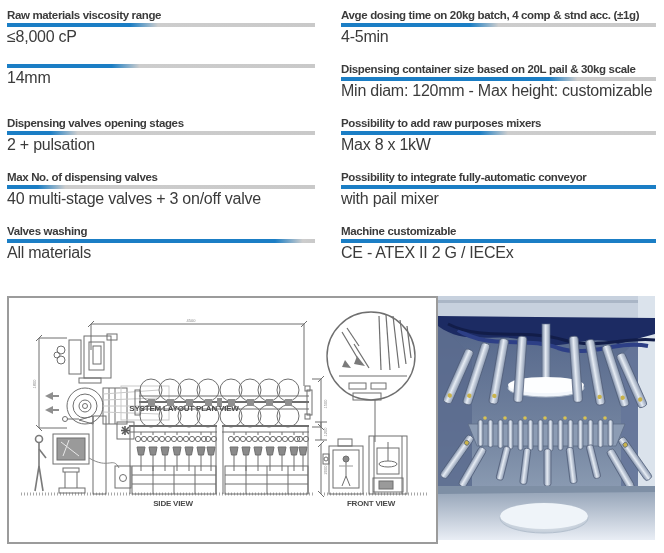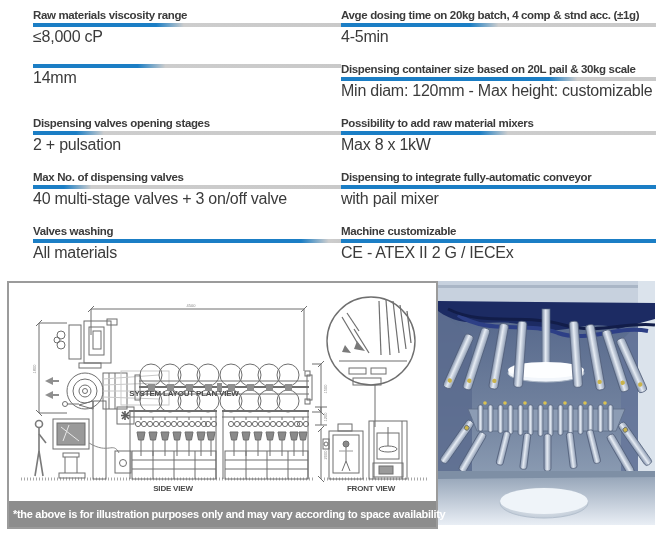--- a/index.html
+++ b/index.html
@@ -2,37 +2,37 @@
 <html><head>
 <meta charset="utf-8">
 <style>
   html,body{margin:0;padding:0;background:#fff;}
   body{
     width:664px;height:553px;overflow:hidden;position:relative;
     font-family:"Liberation Sans", sans-serif;color:#3b3b3b;
     -webkit-font-smoothing:antialiased;
   }
   .specs{
-    display:flex;padding:9px 8px 0 7px;justify-content:flex-end;
+    display:flex;gap:26px;padding:9px 8px 0 7px;
   }
   .spec-col{display:flex;flex-direction:column;}
   .spec-col.left{width:308px;}
   .spec-col.right{width:315px;}
   .spec-item{height:53px;margin-bottom:1px;}
   .spec-label{
     font-size:11.5px;font-weight:700;letter-spacing:-0.35px;
     line-height:13px;white-space:nowrap;color:#3b3b3b;
   }
   .spec-bar{height:4px;margin:1px 0 3px 0;background:#c9c9c9;}
   .spec-value{
     font-size:16px;font-weight:400;letter-spacing:-0.25px;
     line-height:13px;white-space:nowrap;color:#3b3b3b;
   }
   .bottom{
-    position:absolute;left:7px;top:281px;
+    position:absolute;left:7px;top:296px;
     display:flex;align-items:flex-start;
   }
   .drawing-box{
     width:427px;height:244px;border:2px solid #9b9b9b;background:#fff;
     position:relative;
   }
   .drawing-box svg{display:block;}
   .caption-bar{
     position:absolute;left:0;bottom:0;width:427px;height:26px;
     background:#8d8d8d;color:#fff;font-size:11px;font-weight:700;
@@ -87,27 +87,27 @@
     <div class="spec-value">4-5min</div>
   </div>
 
   <div class="spec-item">
     <div class="spec-label">Dispensing container size based on 20L pail &amp; 30kg scale</div>
     <div class="spec-bar" style="background: linear-gradient(90deg, rgb(27, 126, 197) 0%, rgb(27, 126, 197) 66%, rgb(205, 205, 205) 75%, rgb(201, 201, 201) 100%);"></div>
     <div class="spec-value">Min diam: 120mm - Max height: customizable</div>
   </div>
 
   <div class="spec-item">
-    <div class="spec-label">Possibility to add raw material mixers</div>
+    <div class="spec-label">Possibility to add raw purposes mixers</div>
     <div class="spec-bar" style="background: linear-gradient(90deg, rgb(27, 126, 197) 0%, rgb(27, 126, 197) 44%, rgb(205, 205, 205) 53%, rgb(201, 201, 201) 100%);"></div>
     <div class="spec-value">Max 8 x 1kW</div>
   </div>
 
   <div class="spec-item">
-    <div class="spec-label">Dispensing to integrate fully-automatic conveyor</div>
+    <div class="spec-label">Possibility to integrate fully-automatic conveyor</div>
     <div class="spec-bar" style="background: rgb(27, 126, 197);"></div>
     <div class="spec-value">with pail mixer</div>
   </div>
 
   <div class="spec-item">
     <div class="spec-label">Machine customizable</div>
     <div class="spec-bar" style="background: rgb(27, 126, 197);"></div>
     <div class="spec-value">CE - ATEX II 2 G / IECEx</div>
   </div>
 </div>
@@ -433,21 +433,20 @@
       <text class="dim-label" x="27" y="86" text-anchor="middle" transform="rotate(-90 27 86)">1800</text>
       <text class="dim-label" x="318" y="106" text-anchor="middle" transform="rotate(-90 318 106)">1500</text>
       <text class="dim-label" x="318" y="134" text-anchor="middle" transform="rotate(-90 318 134)">1200</text>
       <text class="dim-label" x="318" y="172" text-anchor="middle" transform="rotate(-90 318 172)">2000</text>
 
       <text class="view-label" x="175" y="113" text-anchor="middle">SYSTEM LAYOUT PLAN VIEW</text>
       <text class="view-label" x="164" y="208" text-anchor="middle">SIDE VIEW</text>
       <text class="view-label" x="362" y="208" text-anchor="middle">FRONT VIEW</text>
     </svg>
 
-    <div class="caption-bar">*the above is for illustration purposes only and may vary according to space availability</div>
   </div>
 
   <div class="photo-box">
     <svg width="217" height="244" viewBox="0 0 217 244">
       <defs>
         <linearGradient id="bgG" x1="0" y1="0" x2="0" y2="1">
           <stop offset="0" stop-color="#4d5f85"></stop>
             <stop offset="0.55" stop-color="#72839f"></stop>
             <stop offset="1" stop-color="#9fafc2"></stop>
         </linearGradient>

